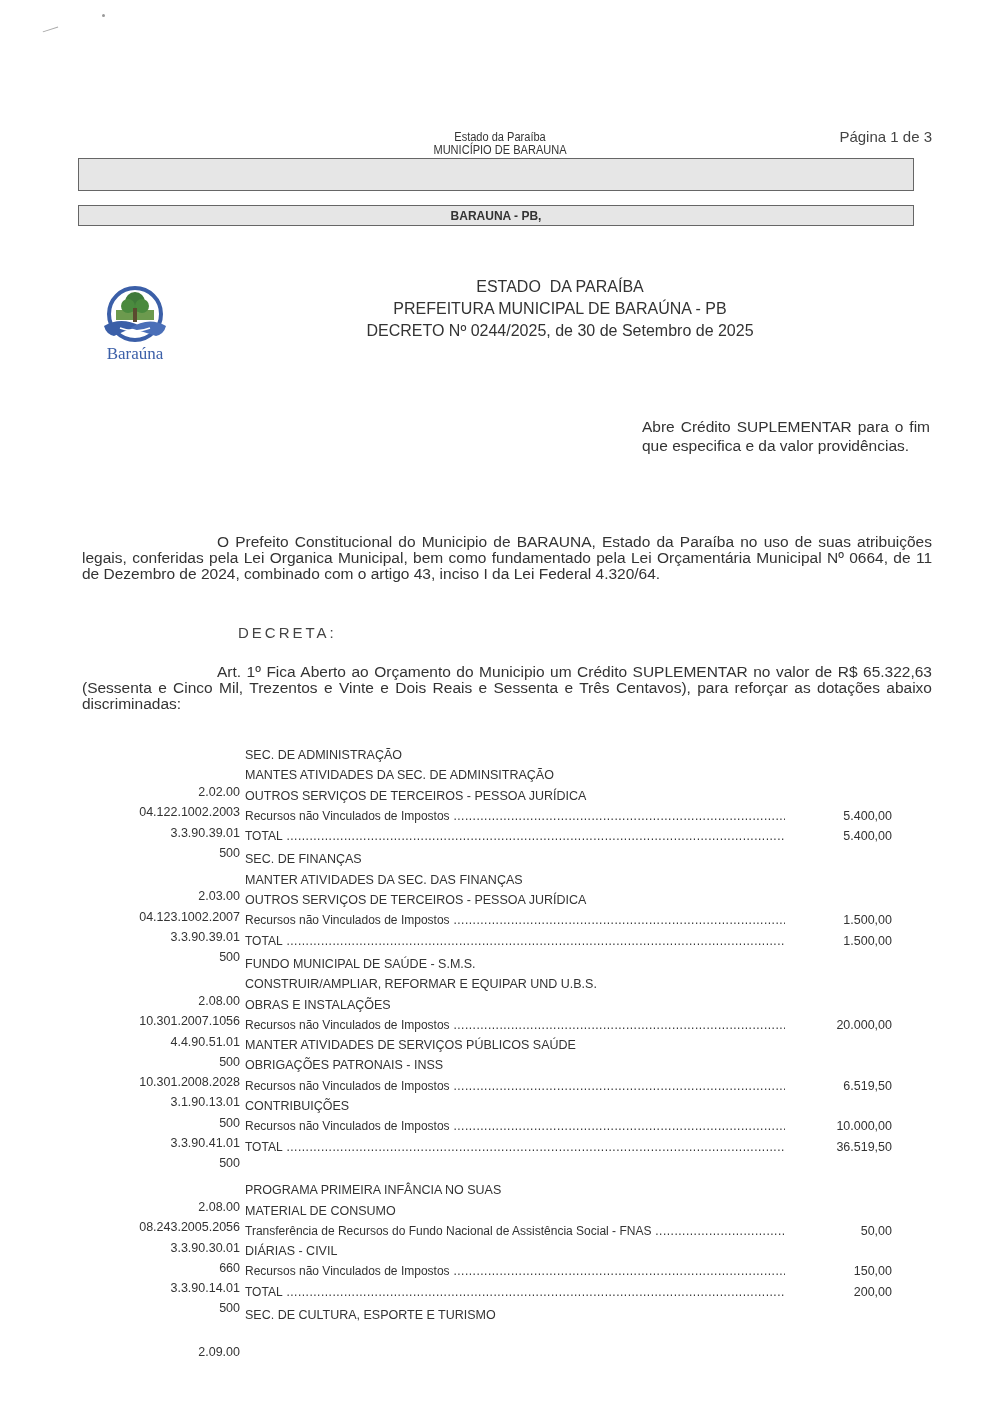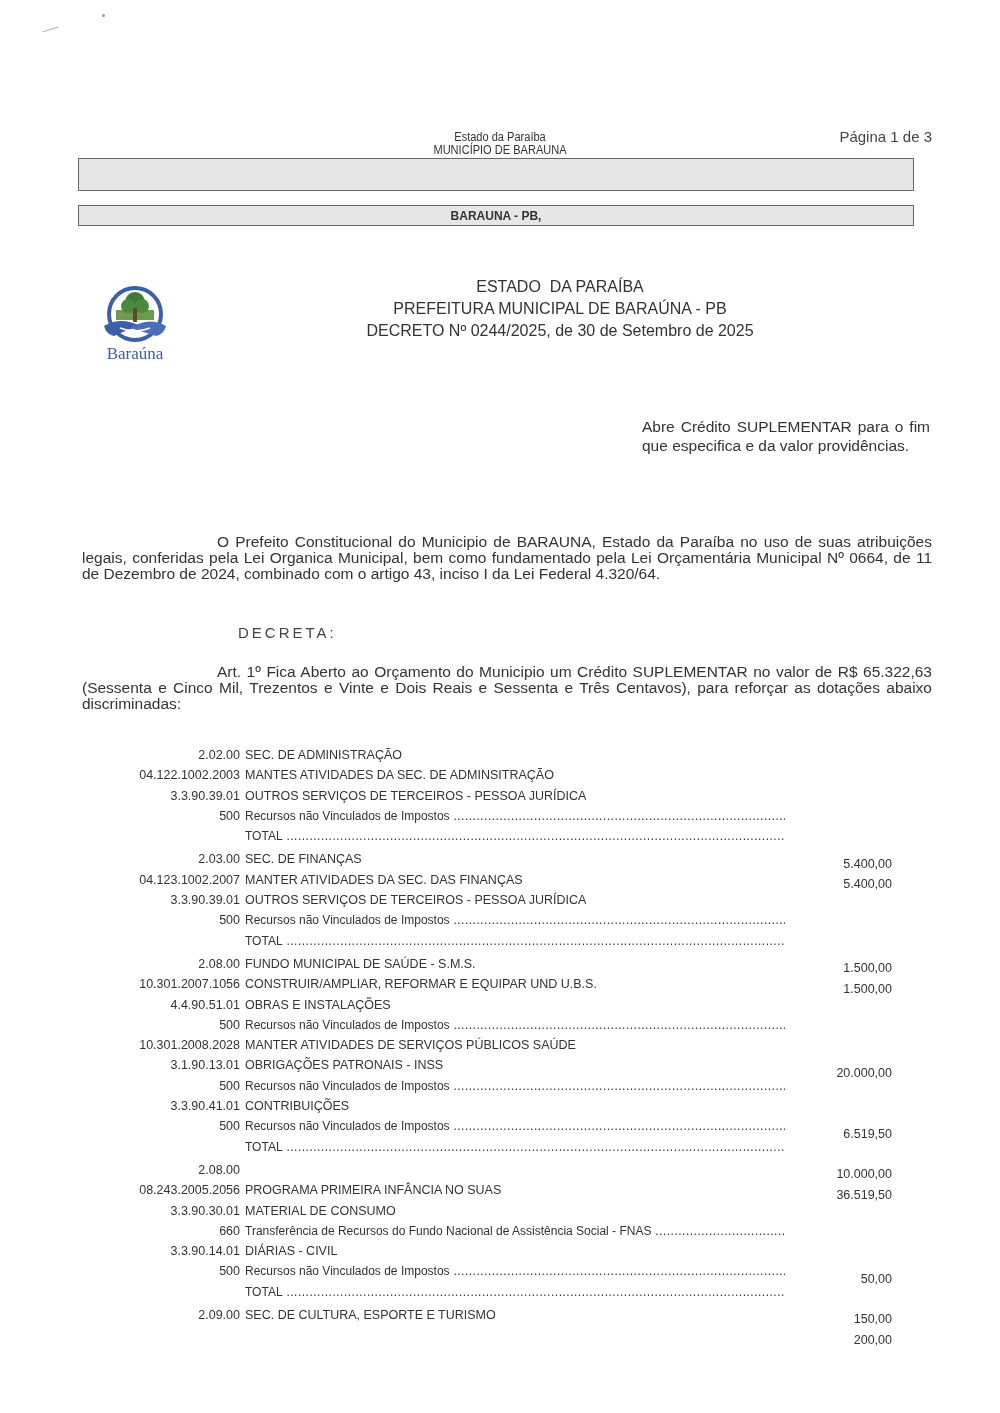--- a/index.html
+++ b/index.html
@@ -21,25 +21,25 @@
 
   .para { left: 82px; width: 850px; font-size: 15.5px; line-height: 16px; text-align: justify; color: #333; }
   .para .indent { display: inline-block; width: 135px; }
   .p1 { top: 534px; }
   .decreta { left: 238px; top: 624px; font-size: 15px; letter-spacing: 3px; color: #444; }
   .p2 { top: 664px; }
 
   .table { left: 100px; top: 745px; width: 820px; font-size: 12.5px; color: #333; }
   .row { position: relative; height: 20.3px; line-height: 20px; white-space: nowrap; }
   .row.gap { margin-top: 3px; }
-  .code { position: absolute; right: 680px; text-align: right; }
+  .code { position: absolute; right: 680px; text-align: right; margin-top: 37px; }
   .desc { position: absolute; left: 145px; }
   .leader { position: absolute; left: 145px; width: 540px; overflow: hidden; font-size: 12px; }
   .leader::after { content: " ..............................................................................................................................................................................................................................................................."; letter-spacing: 0.5px; }
-  .amount { position: absolute; right: 28px; text-align: right; margin-top: 48px; }
+  .amount { position: absolute; right: 28px; text-align: right; }
 </style>
 </head>
 <body>
 
 <div class="abs scan-mark1"></div>
 <div class="abs scan-mark2"></div>
 
 <div class="abs hdr-small" style="top:131px;">Estado da Paraíba</div>
 <div class="abs hdr-small" style="top:144px;">MUNICÍPIO DE BARAUNA</div>
 <div class="abs page-num">Página 1 de 3</div>

